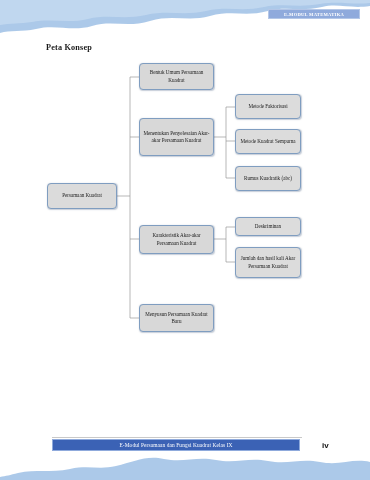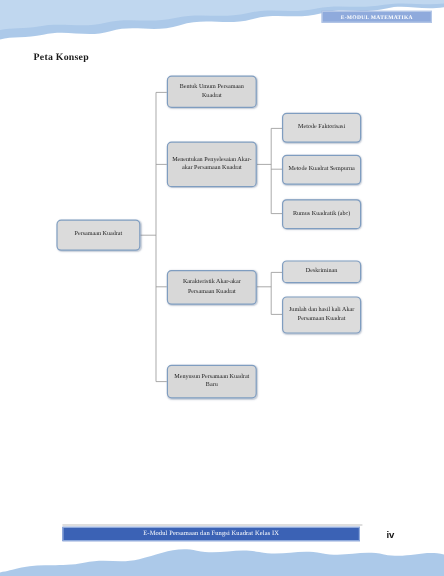--- a/index.html
+++ b/index.html
@@ -45,21 +45,21 @@
     font-weight: bold;
     color: #ffffff;
     letter-spacing: 0.25px;
     white-space: nowrap;
   }
 
   
   .page-title {
     position: absolute;
     top: 43px;
-    left: 28px;
+    left: 46px;
     font-family: "Liberation Serif", serif;
     font-size: 8.2px;
     font-weight: bold;
     color: #1a1a1a;
     letter-spacing: 0.2px;
   }
 
   
   .diagram {
     position: absolute;

